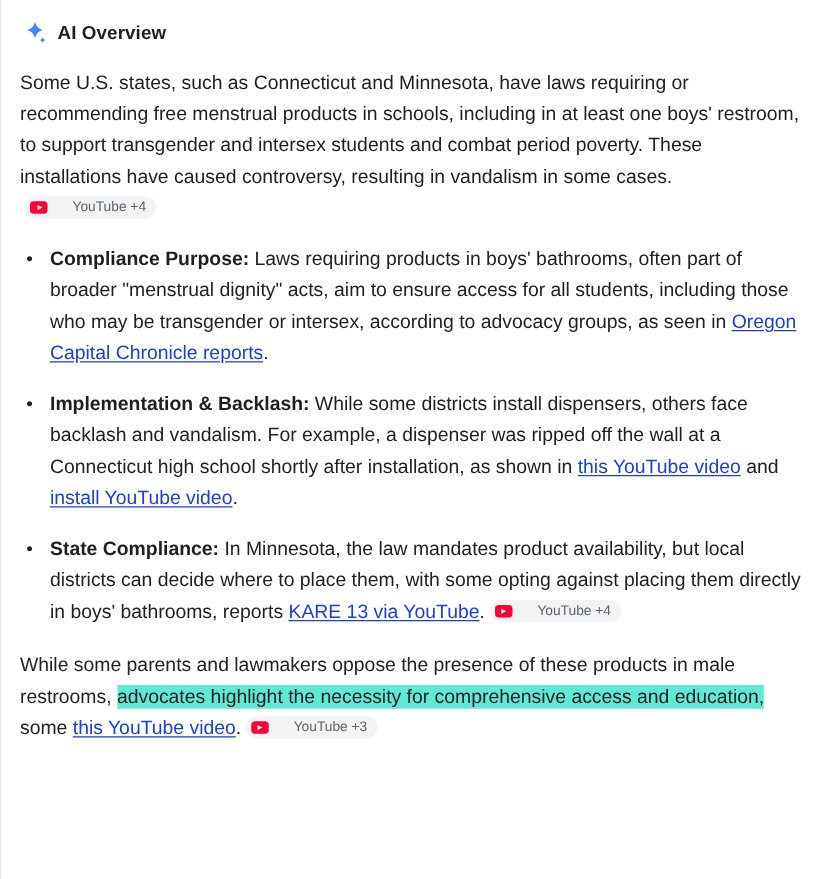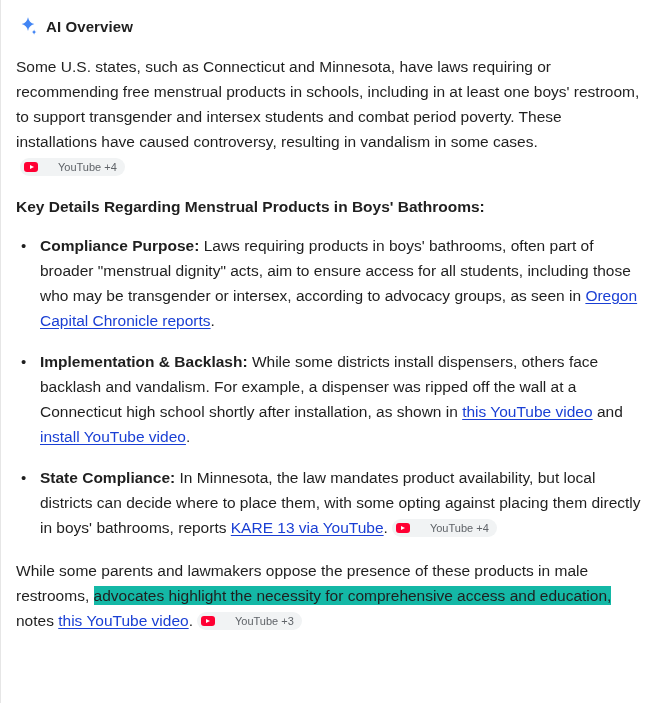--- a/index.html
+++ b/index.html
@@ -93,21 +93,21 @@
   }
 
   a.inline-link {
     color: #1a3fd4;
     text-decoration: underline;
     text-underline-offset: 2px;
     cursor: pointer;
   }
 
   .hl {
-    background: #14b8a6;
+    background: #5eead4;
     padding: 1px 0;
   }
 
   
   .chip {
     display: inline-flex;
     align-items: center;
     gap: 20px;
     vertical-align: middle;
     background: #f1f3f4;
@@ -164,21 +164,20 @@
     <span class="ai-header-label">AI Overview</span>
   </div>
 
   <p class="para">
     <span>Some U.S. states, such as Connecticut and Minnesota, have laws requiring or recommending free menstrual products in schools, including in at least one boys' restroom, to support transgender and intersex students and combat period poverty. These installations have caused controversy, resulting in vandalism in some cases.</span><span class="chip">
         <span class="yt"></span>
         <span class="chip-label">YouTube +4</span>
       </span>
   </p>
 
-  <h3 class="section-title">Key Details Regarding Menstrual Products in Boys' Bathrooms:</h3>
 
   <ul class="bullets">
 
     <li>
       <span class="lead">Compliance Purpose:</span><span> Laws requiring products in boys' bathrooms, often part of broader "menstrual dignity" acts, aim to ensure access for all students, including those who may be transgender or intersex, according to advocacy groups, as seen in </span><a class="inline-link">Oregon Capital Chronicle reports</a><span>.</span>
     </li>
 
     <li>
       <span class="lead">Implementation &amp; Backlash:</span><span> While some districts install dispensers, others face backlash and vandalism. For example, a dispenser was ripped off the wall at a Connecticut high school shortly after installation, as shown in </span><a class="inline-link">this YouTube video</a><span> and </span><a class="inline-link">install YouTube video</a><span>.</span>
     </li>
@@ -187,19 +186,19 @@
     <li>
       <span class="lead">State Compliance:</span><span> In Minnesota, the law mandates product availability, but local districts can decide where to place them, with some opting against placing them directly in boys' bathrooms, reports </span><a class="inline-link">KARE 13 via YouTube</a><span>.</span><span class="chip">
           <span class="yt"></span>
           <span class="chip-label">YouTube +4</span>
         </span>
     </li>
 
   </ul>
 
   <p class="para final-para">
-    <span>While some parents and lawmakers oppose the presence of these products in male restrooms, </span><span class="hl">advocates highlight the necessity for comprehensive access and education,</span><span> notes </span><a class="inline-link">this YouTube video</a><span>.</span><span class="chip">
+    <span>While some parents and lawmakers oppose the presence of these products in male restrooms, </span><span class="hl">advocates highlight the necessity for comprehensive access and education,</span><span> some </span><a class="inline-link">this YouTube video</a><span>.</span><span class="chip">
         <span class="yt"></span>
         <span class="chip-label">YouTube +3</span>
       </span>
   </p>
 
 </div>
 
 </body></html>

